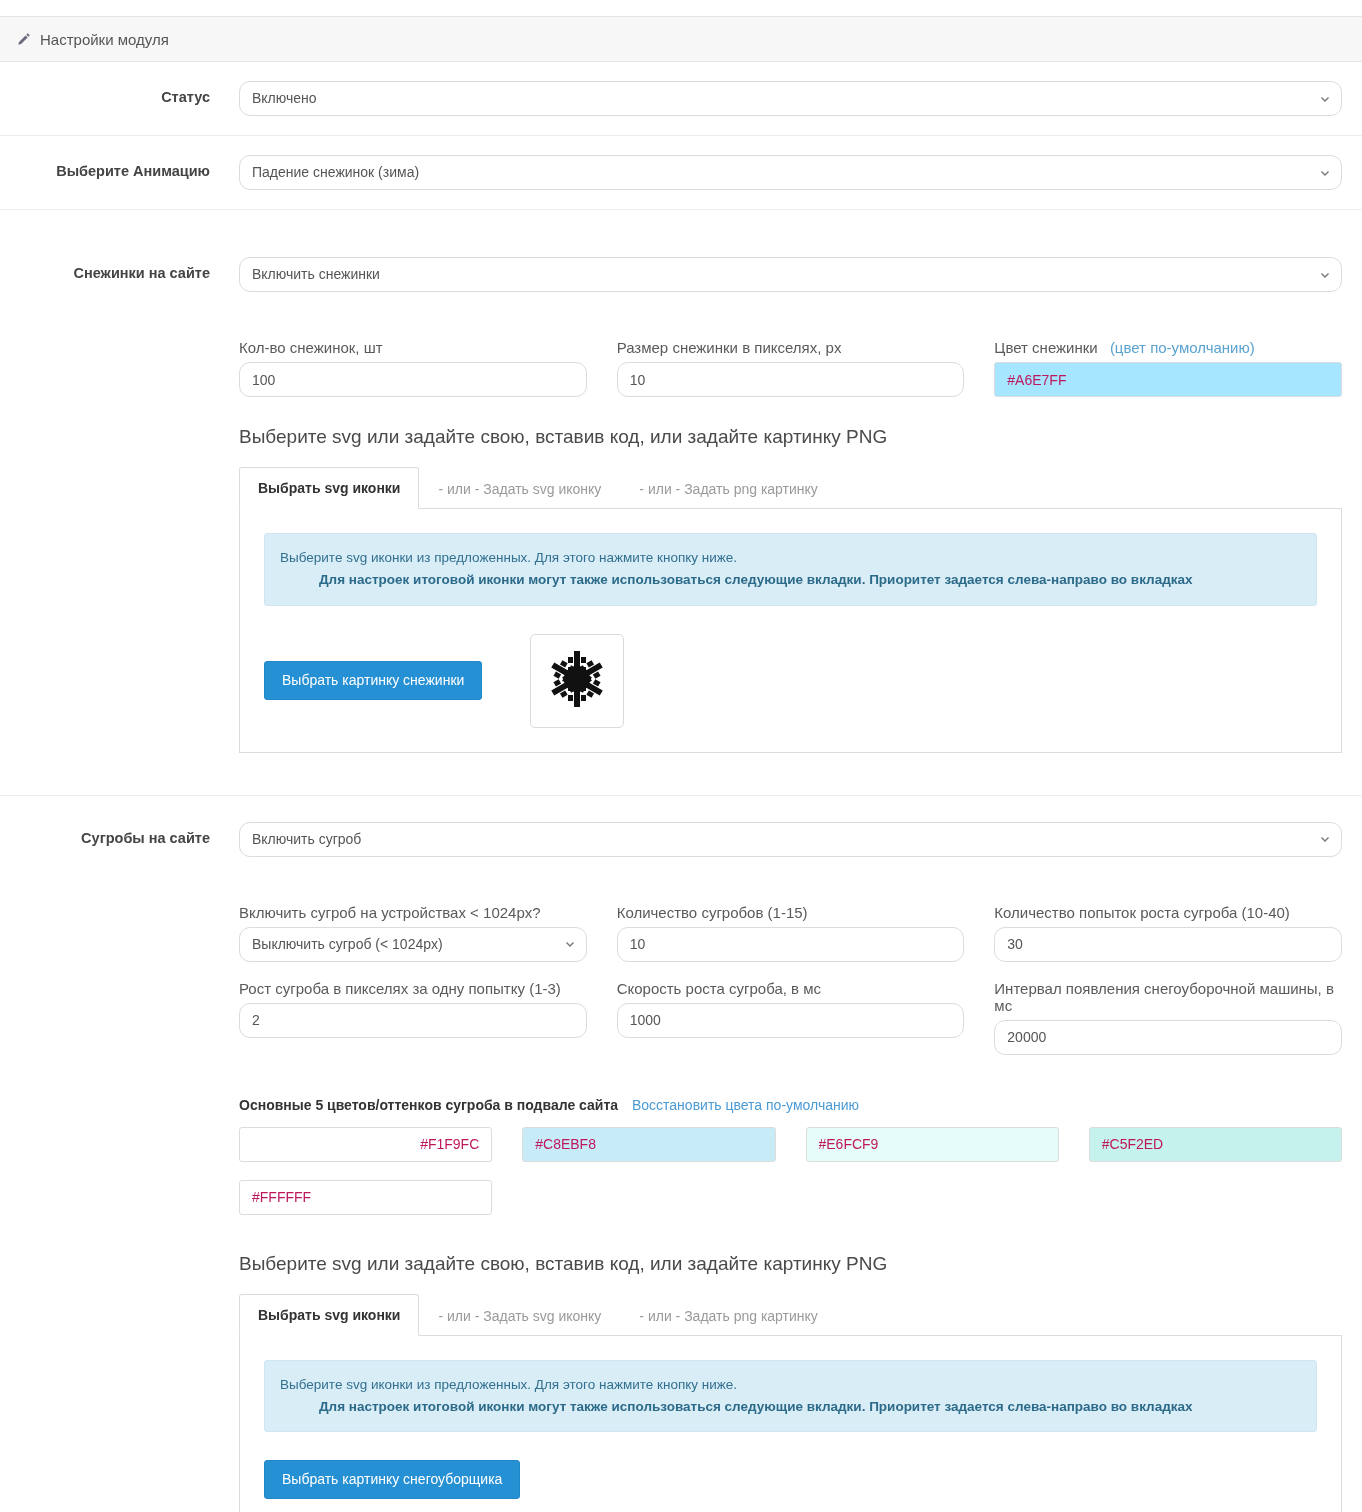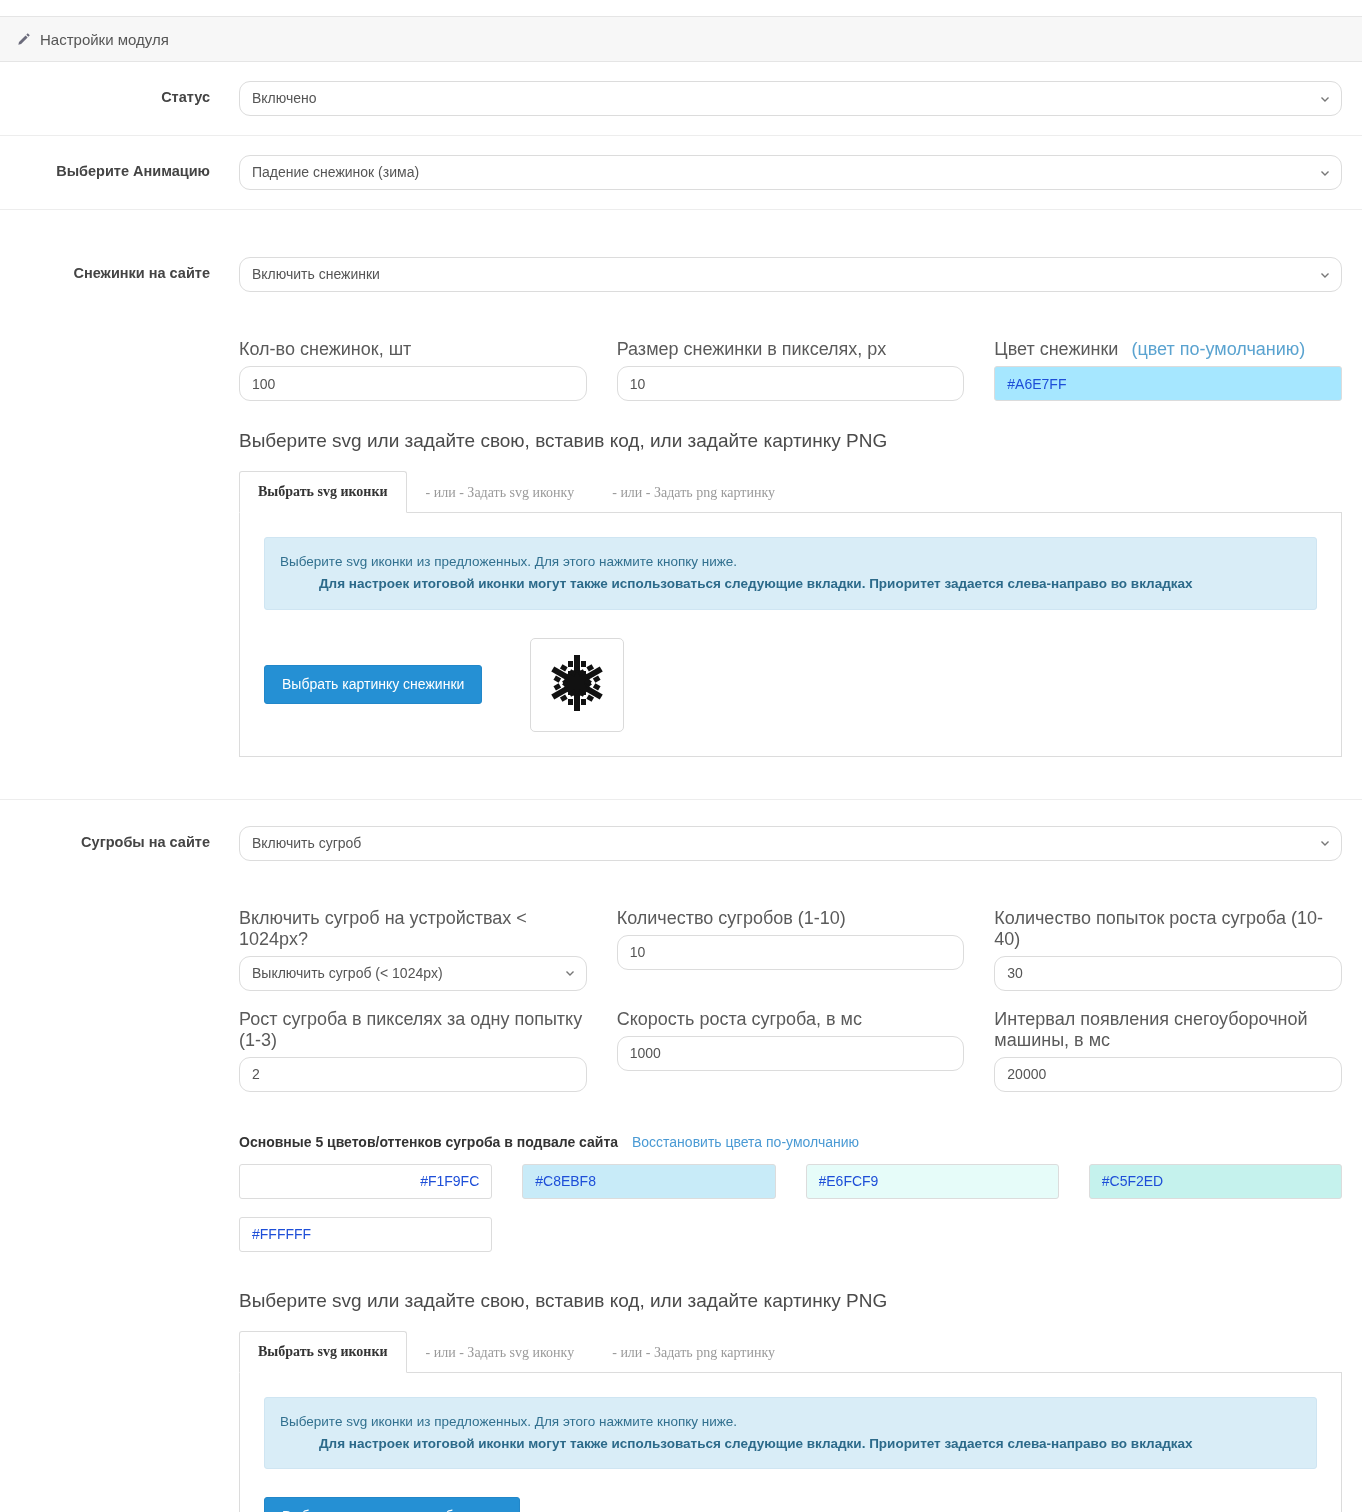--- a/index.html
+++ b/index.html
@@ -74,21 +74,21 @@
   .chevron {
     position: absolute; right: 11px; top: 50%;
     transform: translateY(-50%);
     pointer-events: none;
     width: 12px; height: 12px;
     color: #777;
   }
   .chevron svg { display: block; }
 
   .field-label {
-    font-size: 18px;
+    font-size: 15px;
     color: #5a5a5a;
     margin-bottom: 6px;
     display: block;
   }
   .field-label .muted-link { color: #5aa3d0; margin-left: 8px; }
 
   
   .grid3 {
     display: grid;
     grid-template-columns: repeat(3, 1fr);
@@ -118,21 +118,20 @@
   .tab {
     padding: 12px 18px;
     font-size: 14px;
     color: #9a9a9a;
     cursor: pointer;
     border: 1px solid transparent;
     border-bottom: none;
     margin-bottom: -1px;
     background: transparent;
     white-space: nowrap;
-    font-family: Liberation Serif, serif;
   }
   .tab.active {
     color: #333;
     font-weight: bold;
     background: #fff;
     border-color: #dcdcdc;
     border-bottom: 1px solid #fff;
     border-radius: 3px 3px 0 0;
   }
   .tab-panel {
@@ -188,21 +187,21 @@
     grid-template-columns: repeat(4, 1fr);
     column-gap: 30px;
     row-gap: 18px;
   }
   .color-inp {
     width: 100%;
     height: 35px;
     padding: 6px 12px;
     font-size: 14px;
     font-family: "Liberation Sans", sans-serif;
-    color: #1d4ed8;
+    color: #be185d;
     border: 1px solid #dcdcdc;
     border-radius: 3px;
     outline: none;
   }
 
   .divider-thick { height: 1px; background: #ededed; margin: 0; }
   .spacer-lg { height: 42px; }
   .spacer-md { height: 28px; }
 </style>
 </head>
@@ -382,21 +381,21 @@
           </select>
           <span class="chevron">
             <svg viewBox="0 0 12 12" width="12" height="12" fill="none" stroke="#777" stroke-width="1.4">
               <path d="M2.5 4.5 L6 8 L9.5 4.5"></path>
             </svg>
           </span>
         </div>
       </div>
 
       <div class="field">
-        <label class="field-label">Количество сугробов (1-10)</label>
+        <label class="field-label">Количество сугробов (1-15)</label>
         <input class="inp" value="10" style="">
       </div>
 
       <div class="field">
         <label class="field-label">Количество попыток роста сугроба (10-40)</label>
         <input class="inp" value="30" style="">
       </div>
 
       <div class="field">
         <label class="field-label">Рост сугроба в пикселях за одну попытку (1-3)</label>

